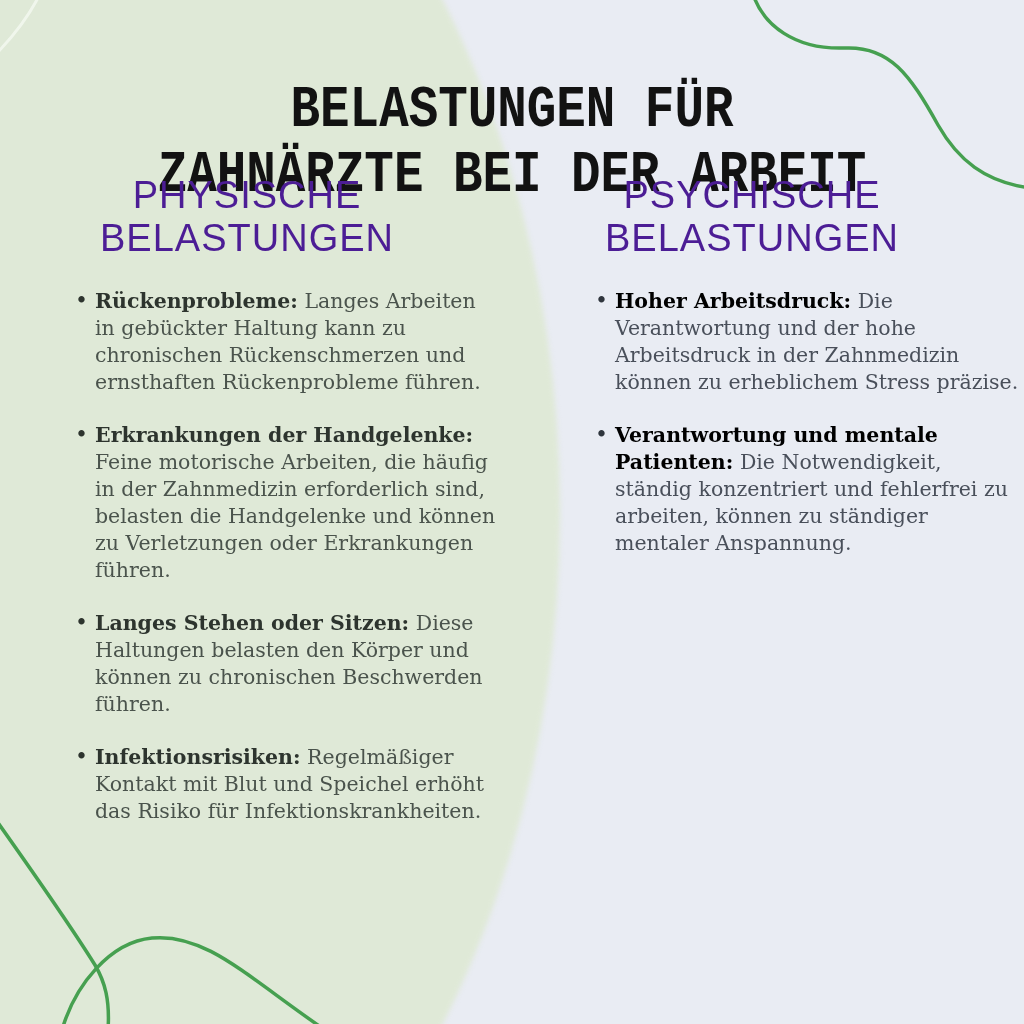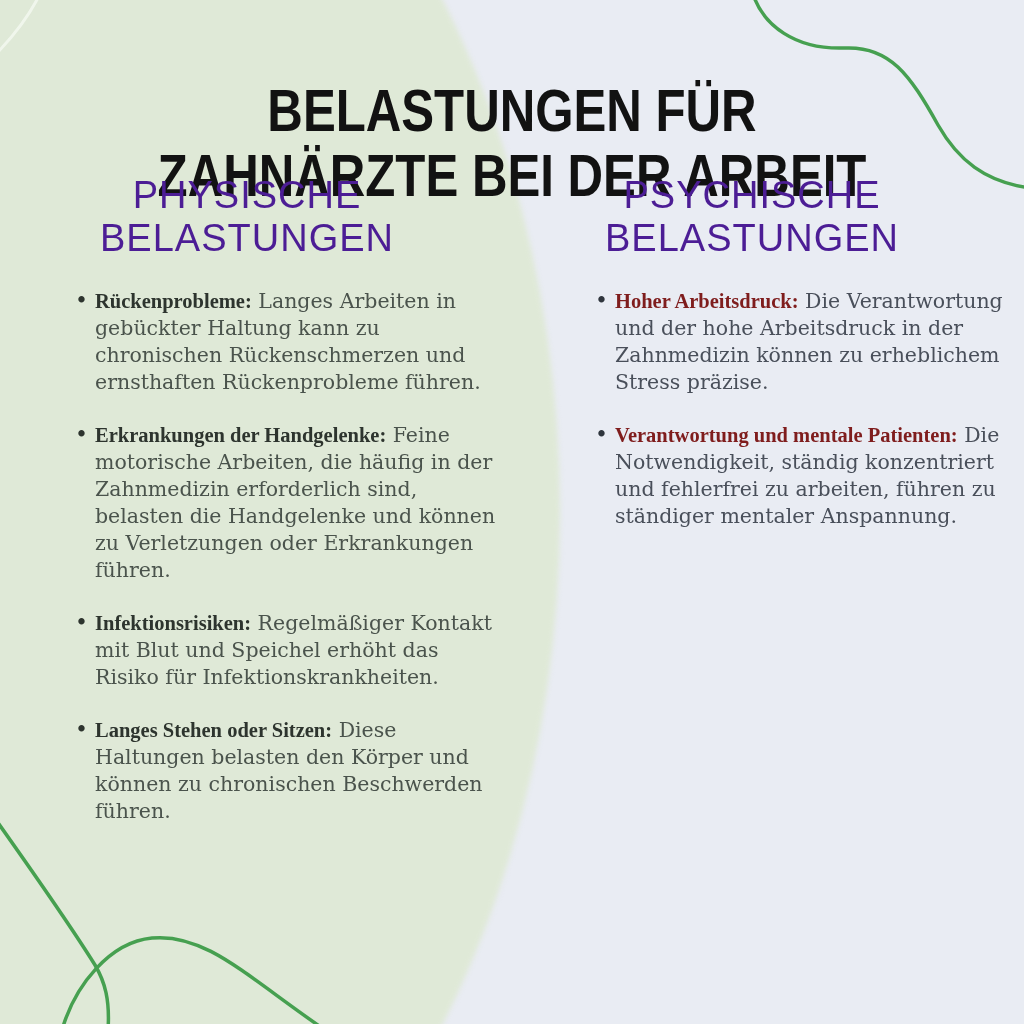--- a/index.html
+++ b/index.html
@@ -8,21 +8,21 @@
     background:#e9ecf3;
     font-family:"DejaVu Serif", serif;
   }
   .blob {
     position:absolute; left:-760px; top:-388px; width:1320px; height:1800px;
     border-radius:50%; background:#dfe9d7; filter:blur(2.5px);
   }
   svg.decor { position:absolute; left:0; top:0; }
   .title {
     position:absolute; top:38px; left:0; width:100%; text-align:center;
-    font-family:Liberation Sans, sans-serif; font-weight:bold;
+    font-family:Liberation Mono, monospace; font-weight:bold;
     font-size:60px; line-height:65px; color:#121212;
   }
   .title .tline { display:block; transform:scaleX(0.82); transform-origin:50% 50%; white-space:nowrap; }
   .col-heading {
     position:absolute; top:174px; width:420px; text-align:center;
     font-family:"Liberation Sans", sans-serif; font-weight:400;
     font-size:38px; line-height:43px; color:#4c1d95; letter-spacing:1px;
   }
   .col-heading.left { left:37px; }
   .col-heading.right { left:542px; }
@@ -32,23 +32,23 @@
   .item {
     position:relative; margin-bottom:26px;
     font-size:20.5px; line-height:27px;
   }
   .item::before {
     content:"\2022"; position:absolute; left:-20px; top:-1px;
     font-size:22px;
   }
   .list.left  .item::before { color:#2d342e; }
   .list.right .item::before { color:#2f353d; }
-  .term { font-weight:bold;font-family:Liberation Serif, serif; }
+  .term { font-weight:bold; }
   .list.left  .term { color:#2d342e; }
-  .list.right .term { color:#7f1d1d;margin-top:12px; }
+  .list.right .term { color:#000000;margin-top:12px; }
 </style>
 </head>
 <body>
 
 <div class="canvas">
 
   <div class="blob"></div>
 
   <svg class="decor" width="1024" height="1024" viewBox="0 0 1024 1024">
     <path d="M 40,-6 C 28,18 14,36 -6,56" fill="none" stroke="#f2f7ee" stroke-width="3" opacity="0.9"></path>
@@ -75,33 +75,33 @@
   <div class="list left">
     <div class="item">
       <span class="term">Rückenprobleme:</span>
       <span>Langes Arbeiten in gebückter Haltung kann zu chronischen Rückenschmerzen und ernsthaften Rückenprobleme führen.</span>
     </div>
     <div class="item">
       <span class="term">Erkrankungen der Handgelenke:</span>
       <span>Feine motorische Arbeiten, die häufig in der Zahnmedizin erforderlich sind, belasten die Handgelenke und können zu Verletzungen oder Erkrankungen führen.</span>
     </div>
     <div class="item">
+      <span class="term">Langes Stehen oder Sitzen:</span>
+      <span>Diese Haltungen belasten den Körper und können zu chronischen Beschwerden führen.</span>
+    </div>
+    <div class="item">
       <span class="term">Infektionsrisiken:</span>
       <span>Regelmäßiger Kontakt mit Blut und Speichel erhöht das Risiko für Infektionskrankheiten.</span>
-    </div>
-    <div class="item">
-      <span class="term">Langes Stehen oder Sitzen:</span>
-      <span>Diese Haltungen belasten den Körper und können zu chronischen Beschwerden führen.</span>
     </div>
   </div>
 
   <div class="list right">
     <div class="item">
       <span class="term">Hoher Arbeitsdruck:</span>
       <span>Die Verantwortung und der hohe Arbeitsdruck in der Zahnmedizin können zu erheblichem Stress präzise.</span>
     </div>
     <div class="item">
       <span class="term">Verantwortung und mentale Patienten:</span>
-      <span>Die Notwendigkeit, ständig konzentriert und fehlerfrei zu arbeiten, führen zu ständiger mentaler Anspannung.</span>
+      <span>Die Notwendigkeit, ständig konzentriert und fehlerfrei zu arbeiten, können zu ständiger mentaler Anspannung.</span>
     </div>
   </div>
 
 </div>
 
 </body></html>

